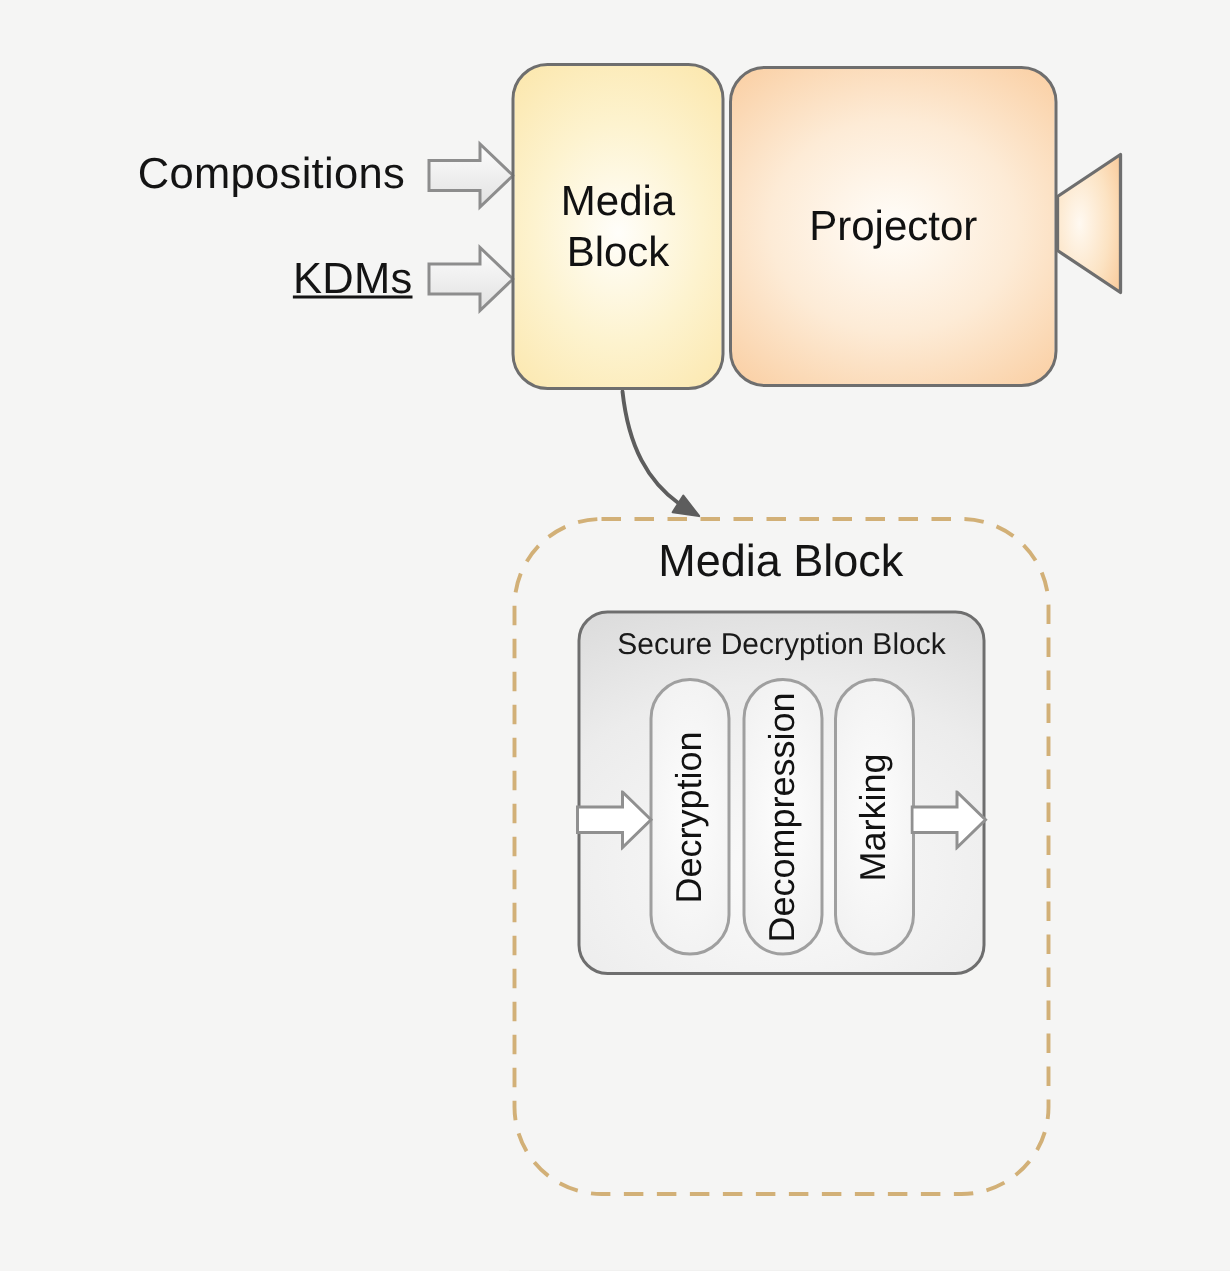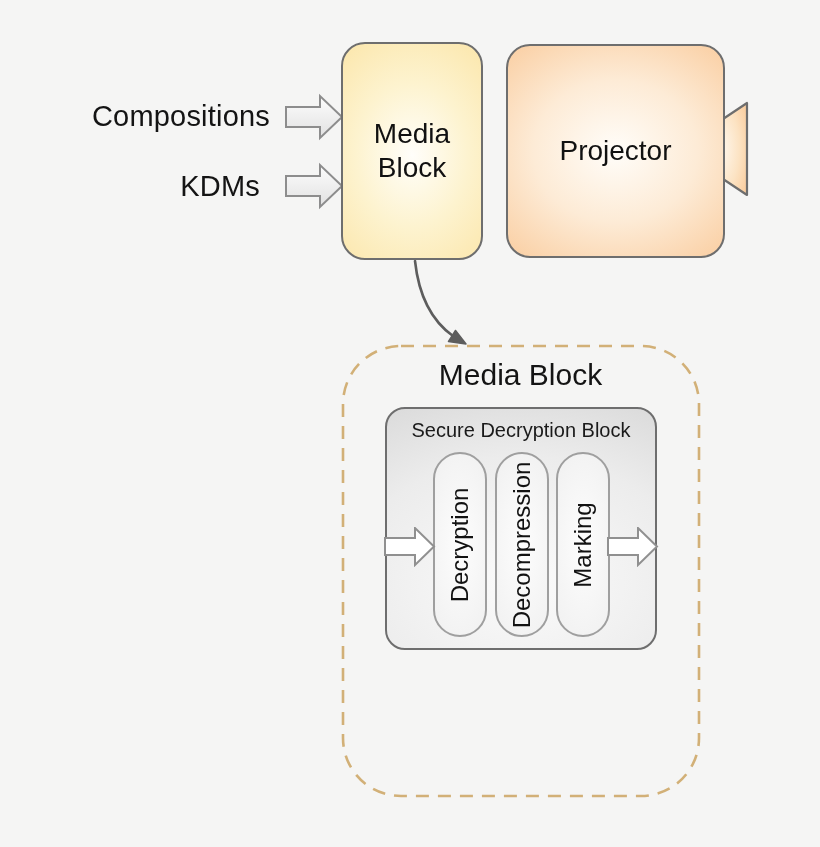--- a/index.html
+++ b/index.html
@@ -39,21 +39,21 @@
   .media-block-box {
     left: 341px; top: 42px; width: 142px; height: 218px;
     border-radius: 24px;
     background: radial-gradient(ellipse 90% 75% at 50% 52%,
       #fffefa 0%, #fdf3cf 45%, #fbe3a2 100%);
     font-size: 28px;
     line-height: 34px;
   }
   .media-block-box .inner-label { width: 110px; }
   .projector-box {
-    left: 506px; top: 44px; width: 219px; height: 214px;
+    left: 486px; top: 44px; width: 219px; height: 214px;
     border-radius: 24px;
     background: radial-gradient(ellipse 85% 75% at 50% 50%,
       #fffdf9 0%, #fdebd6 45%, #f9c795 100%);
     font-size: 28px;
   }
 
   
   .detail-title {
     position: absolute;
     left: 342px; top: 358px; width: 357px;
@@ -136,21 +136,21 @@
 
     <g>
       <path d="M415,261 C419,298 432,321 453,336" fill="none" stroke="#5d5d5d" stroke-width="2.6" stroke-linecap="round"></path>
       <path d="M466,344 L448.5,341.5 L455.5,330.5 Z" fill="#5d5d5d" stroke="#5d5d5d" stroke-width="1.5" stroke-linejoin="round"></path>
     </g>
 
     <rect x="343" y="346" width="356" height="450" rx="58" ry="58" fill="none" stroke="#d2b077" stroke-width="2.6" stroke-dasharray="13 9"></rect>
   </svg>
 
   <div class="input-label" style="left:55px; top:100px;">Compositions</div>
-  <div class="input-label" style="left:45px; top:170px;">KDMs</div>
+  <div class="input-label" style="left:60px; top:170px;text-decoration:underline;">KDMs</div>
 
   <div class="box media-block-box">
     <div class="inner-label">Media Block</div>
   </div>
   <div class="box projector-box">
     <div class="inner-label">Projector</div>
   </div>
 
   <div class="detail-title">Media Block</div>
 

